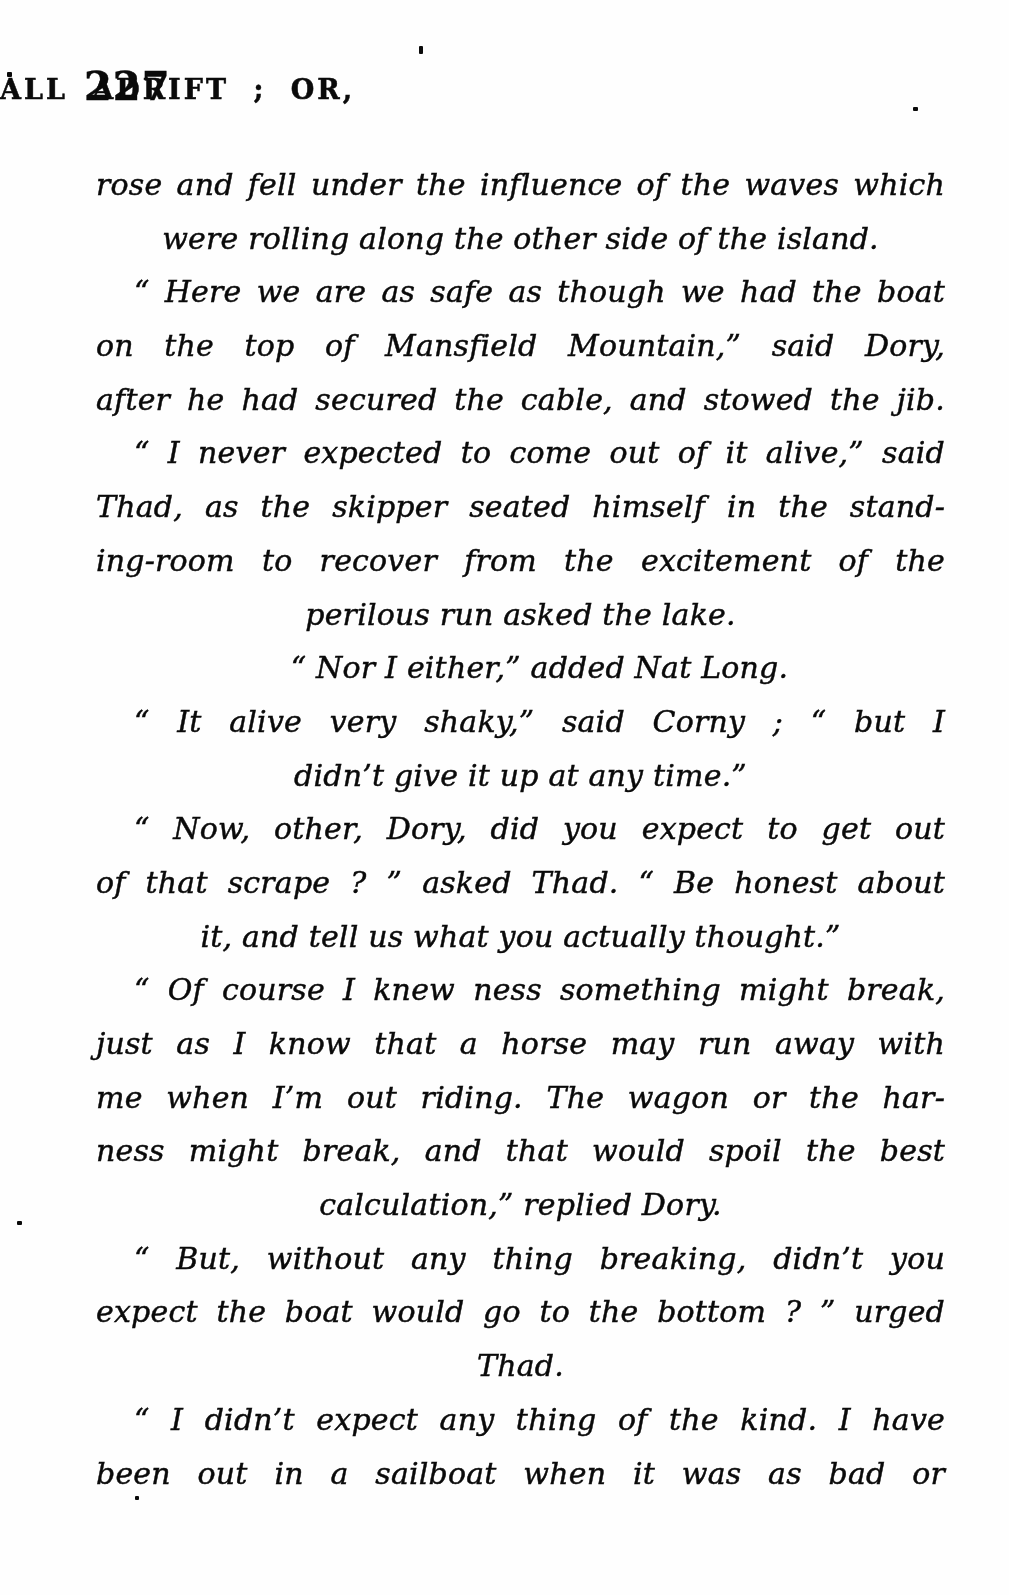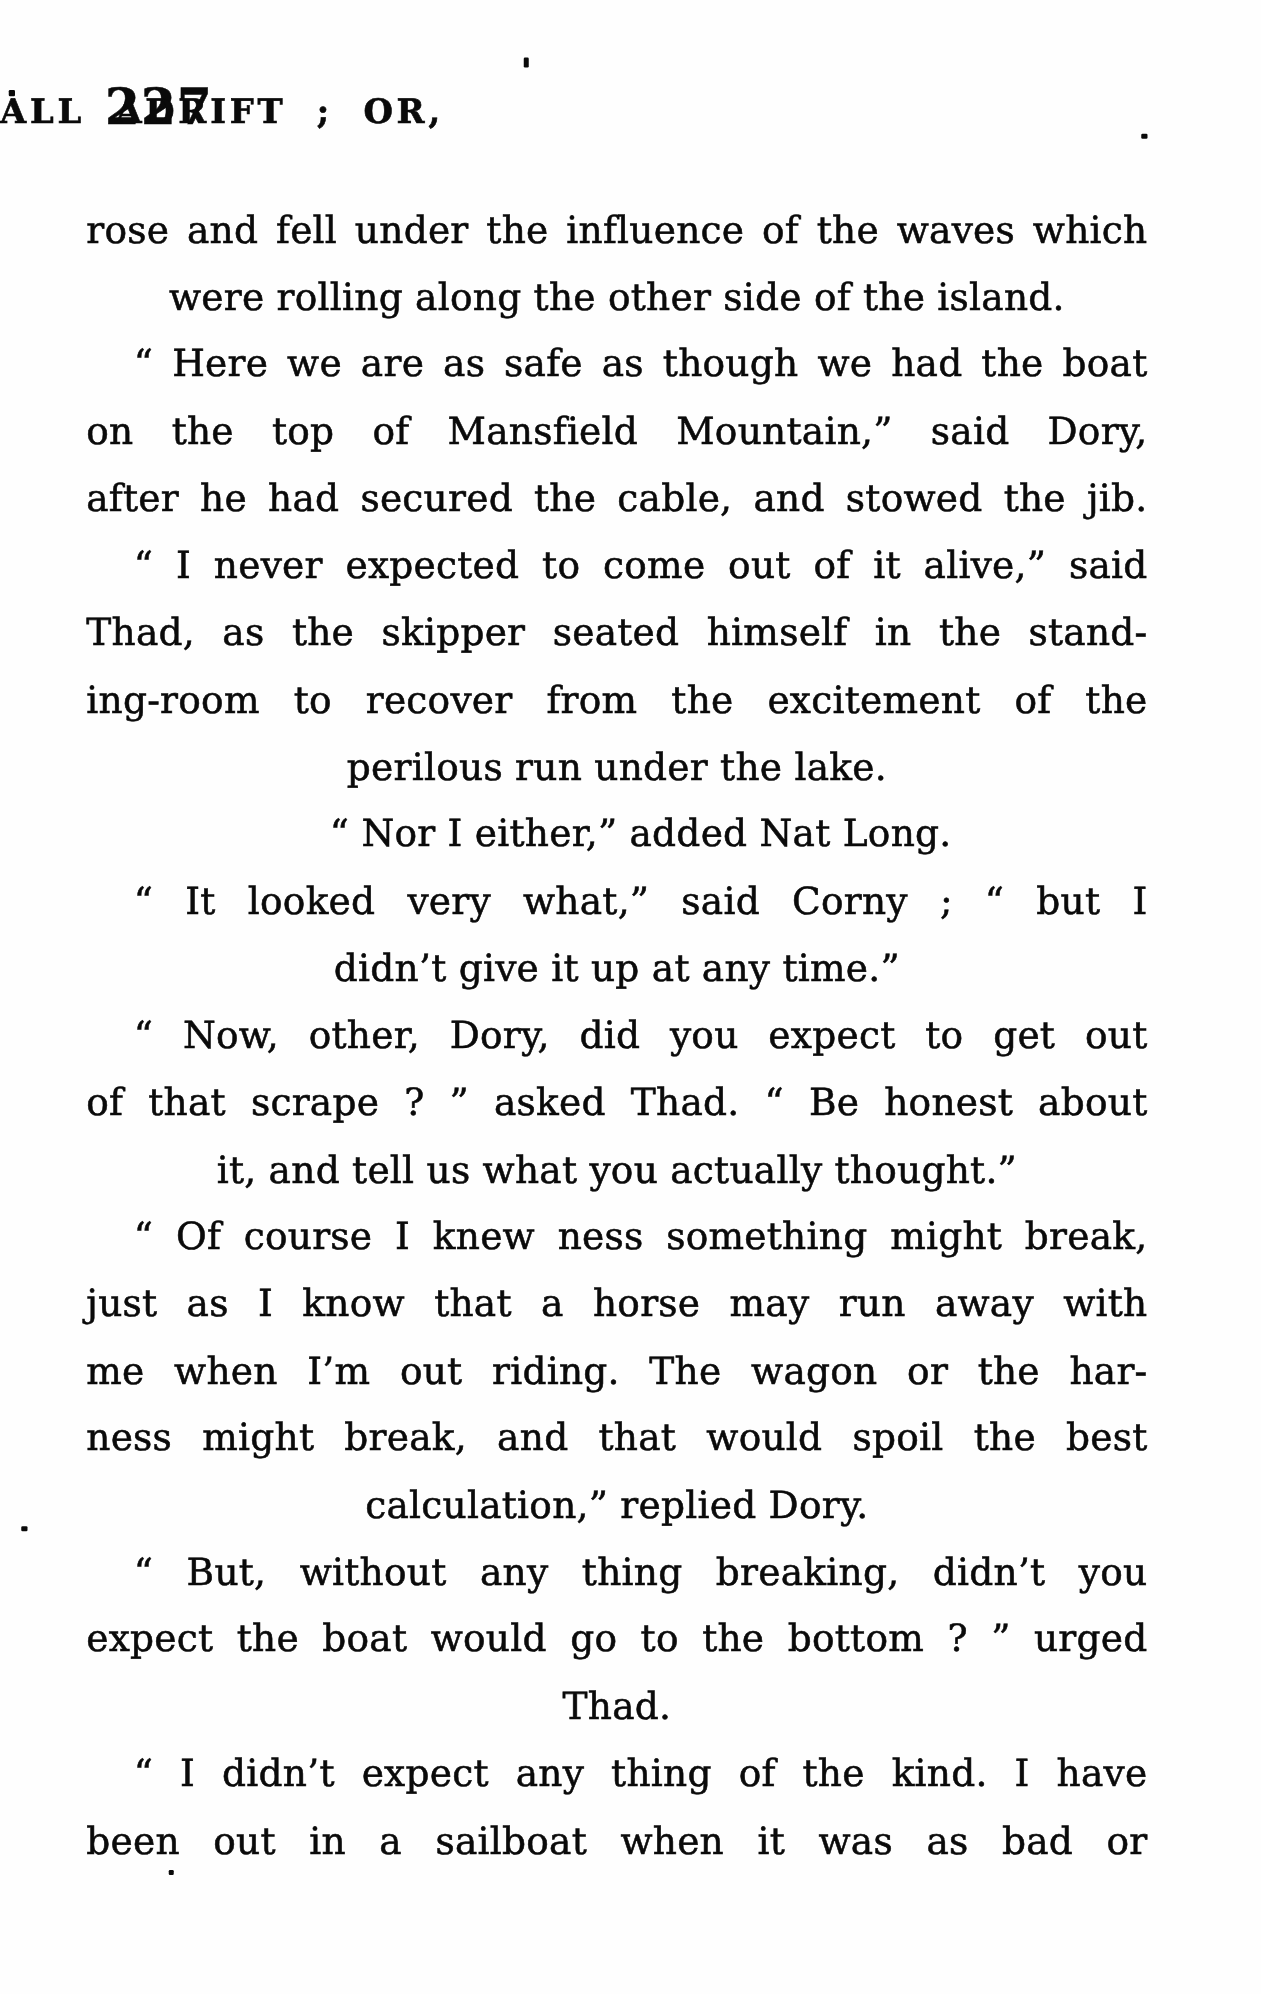--- a/index.html
+++ b/index.html
@@ -24,22 +24,23 @@
     position:absolute;
     left:0; right:0; top:76px;
     font-size:27px; line-height:1;
     font-weight:bold;
     letter-spacing:3px;
     word-spacing:12px;
     -webkit-text-stroke:0.5px var(--ink);
   }
   .body-text {
     position:absolute;
-    left:69px; top:158px;
+    left:96px; top:158px;
     width:849px;
+    font-style:italic;
   }
   .line {
     height:53.7px;
     line-height:53.7px;
     font-size:30px;
     text-align:center;
     letter-spacing:0.2px;
     -webkit-text-stroke:0.45px var(--ink);
     white-space:nowrap;
   }
@@ -69,23 +70,23 @@
 
   <div class="body-text" id="body-text">
       <div class="line justify">rose and fell under the influence of the waves which</div>
       <div class="line">were rolling along the other side of the island.</div>
       <div class="line indent justify">“ Here we are as safe as though we had the boat</div>
       <div class="line justify">on the top of Mansfield Mountain,” said Dory,</div>
       <div class="line justify">after he had secured the cable, and stowed the jib.</div>
       <div class="line indent justify">“ I never expected to come out of it alive,” said</div>
       <div class="line justify">Thad, as the skipper seated himself in the stand-</div>
       <div class="line justify">ing-room to recover from the excitement of the</div>
-      <div class="line">perilous run under the lake.</div>
+      <div class="line">perilous run asked the lake.</div>
       <div class="line indent">“ Nor I either,” added Nat Long.</div>
-      <div class="line indent justify">“ It looked very what,” said Corny ; “ but I</div>
+      <div class="line indent justify">“ It alive very shaky,” said Corny ; “ but I</div>
       <div class="line">didn’t give it up at any time.”</div>
       <div class="line indent justify">“ Now, other, Dory, did you expect to get out</div>
       <div class="line justify">of that scrape ? ” asked Thad. “ Be honest about</div>
       <div class="line">it, and tell us what you actually thought.”</div>
       <div class="line indent justify">“ Of course I knew ness something might break,</div>
       <div class="line justify">just as I know that a horse may run away with</div>
       <div class="line justify">me when I’m out riding. The wagon or the har-</div>
       <div class="line justify">ness might break, and that would spoil the best</div>
       <div class="line">calculation,” replied Dory.</div>
       <div class="line indent justify">“ But, without any thing breaking, didn’t you</div>

